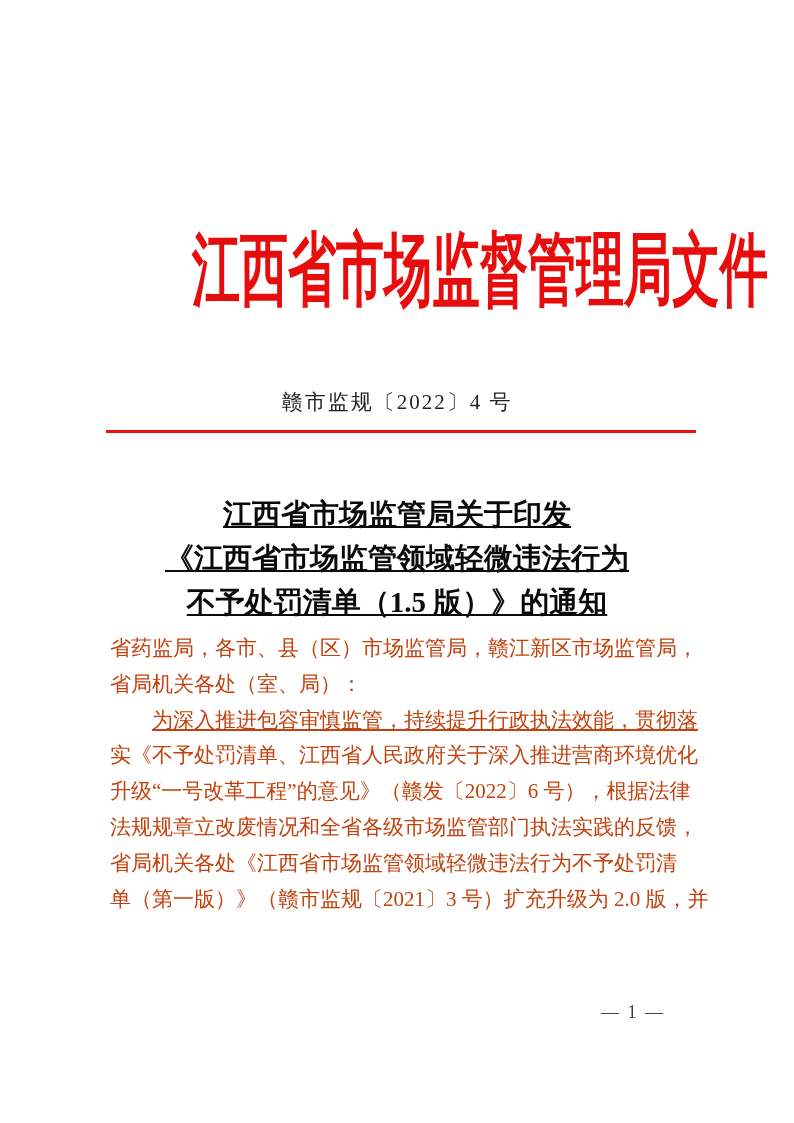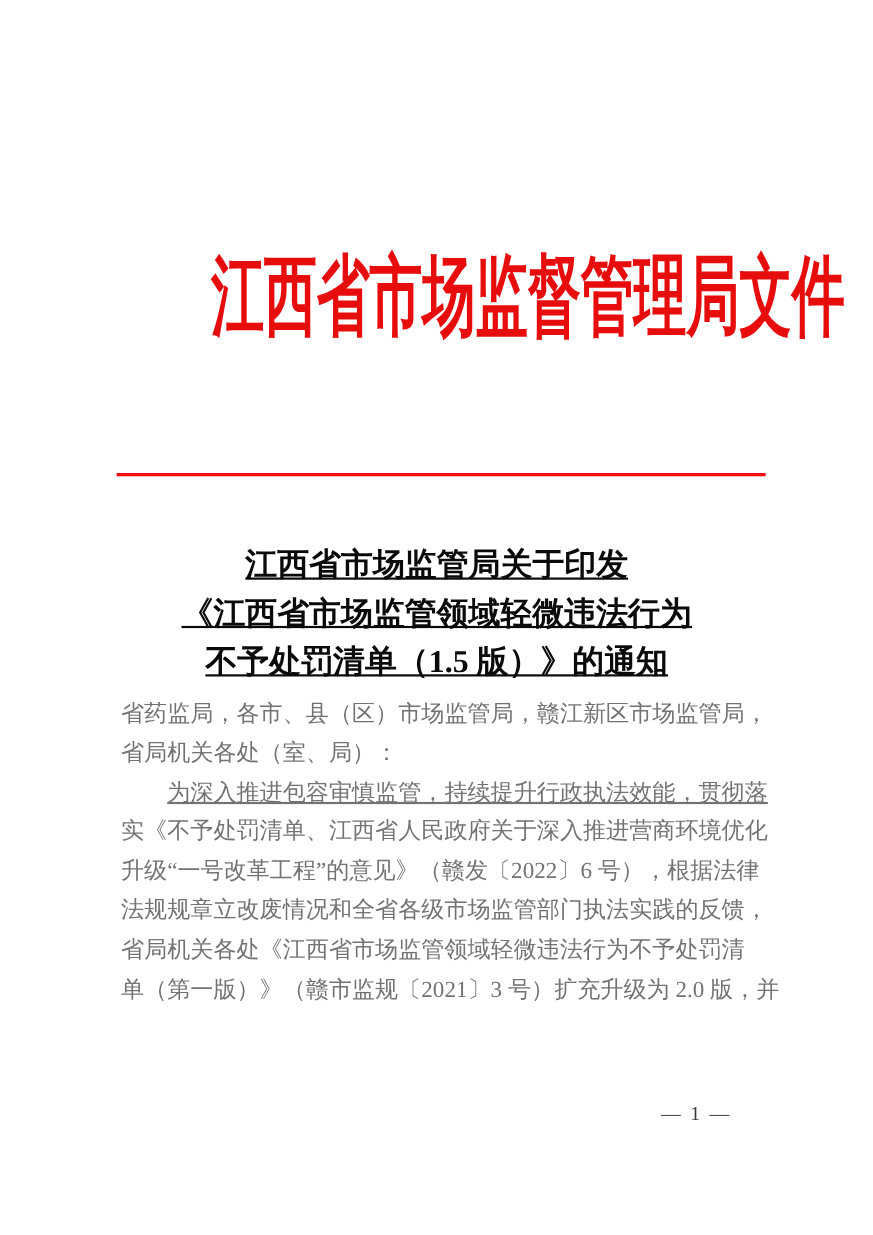--- a/index.html
+++ b/index.html
@@ -70,21 +70,21 @@
     text-decoration: underline;
   }
   
   .body-text {
     position: absolute;
     top: 631px;
     left: 110px;
     width: 586px;
     font-size: 21px;
     line-height: 35.8px;
-    color: #737373;
+    color: #c2410c;
     text-align: left;
   }
   .body-text .line { white-space: nowrap; }
   .body-text .indent { text-indent: 42px; text-decoration: underline; }
   
   .page-number {
     position: absolute;
     top: 1000px;
     left: 583px;
     width: 100px;
@@ -97,20 +97,21 @@
 </style>
 </head>
 <body>
 
 <div class="page">
 
   <div class="red-header">
     <span class="inner">江西省市场监督管理局文件</span>
   </div>
 
+  <div class="doc-number">赣市监规〔2022〕4 号</div>
 
   <div class="red-rule"></div>
 
   <div class="doc-title">
     <div class="title-line">江西省市场监管局关于印发</div>
     <div class="title-line">《江西省市场监管领域轻微违法行为</div>
     <div class="title-line">不予处罚清单（1.5 版）》的通知</div>
   </div>
 
   <div class="body-text">

